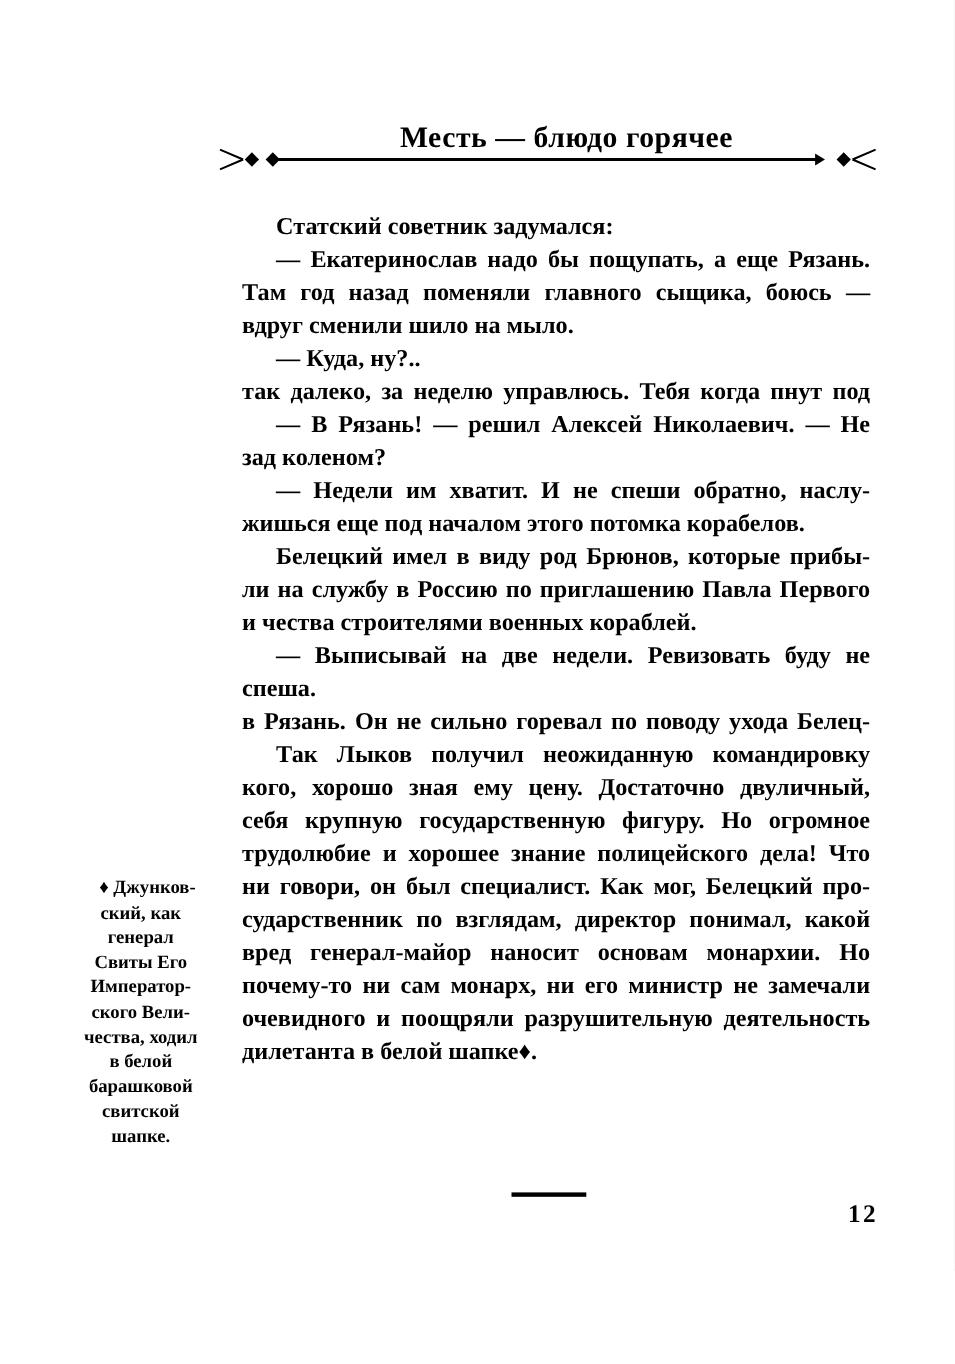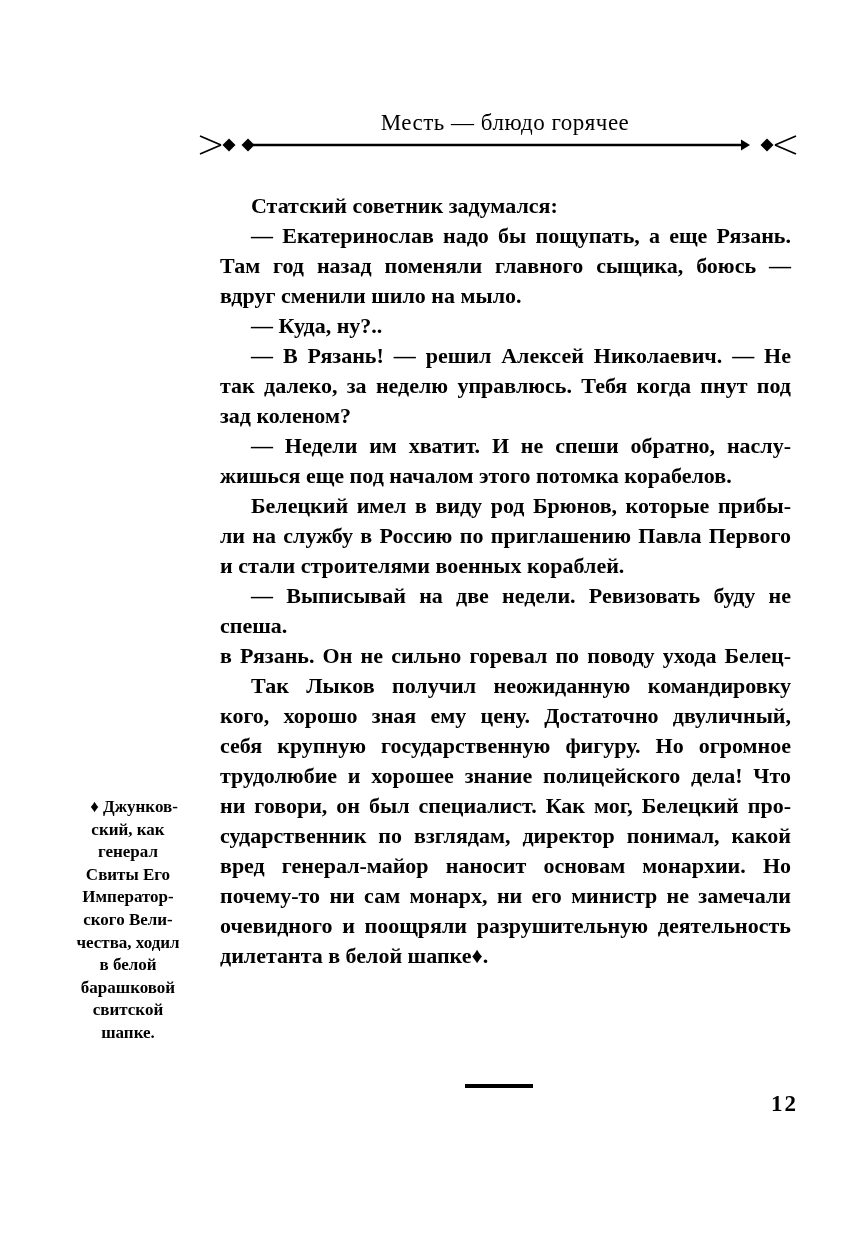--- a/index.html
+++ b/index.html
@@ -14,26 +14,26 @@
     margin: 0 auto;
     background: #ffffff;
     color: #000000;
     font-family: "Liberation Serif", "DejaVu Serif", serif;
     overflow: hidden;
   }
 
   
   .running-head {
     position: absolute;
-    left: 210px;
+    left: 220px;
     top: 110px;
     width: 590px;
     text-align: center;
-    font-size: 23px;
-    font-weight: normal;
+    font-size: 27px;
+    font-weight: bold;
     letter-spacing: 0.5px;
     white-space: nowrap;
   }
   .divider {
     position: absolute;
     left: 198px;
     top: 133px;
     width: 600px;
     height: 24px;
   }
@@ -134,32 +134,32 @@
       </div>
       <div class="paragraph">
         <div class="bline first">— Екатеринослав надо бы пощупать, а еще Рязань.</div>
         <div class="bline">Там год назад поменяли главного сыщика, боюсь —</div>
         <div class="bline last">вдруг сменили шило на мыло.</div>
       </div>
       <div class="paragraph">
         <div class="bline first last">— Куда, ну?..</div>
       </div>
       <div class="paragraph">
+        <div class="bline">так далеко, за неделю управлюсь. Тебя когда пнут под</div>
         <div class="bline first">— В Рязань! — решил Алексей Николаевич. — Не</div>
-        <div class="bline">так далеко, за неделю управлюсь. Тебя когда пнут под</div>
         <div class="bline last">зад коленом?</div>
       </div>
       <div class="paragraph">
         <div class="bline first">— Недели им хватит. И не спеши обратно, наслу-</div>
         <div class="bline last">жишься еще под началом этого потомка корабелов.</div>
       </div>
       <div class="paragraph">
         <div class="bline first">Белецкий имел в виду род Брюнов, которые прибы-</div>
         <div class="bline">ли на службу в Россию по приглашению Павла Первого</div>
-        <div class="bline last">и стали строителями военных кораблей.</div>
+        <div class="bline last">и чества строителями военных кораблей.</div>
       </div>
       <div class="paragraph">
         <div class="bline first">— Выписывай на две недели. Ревизовать буду не</div>
         <div class="bline last">спеша.</div>
       </div>
       <div class="paragraph">
         <div class="bline">в Рязань. Он не сильно горевал по поводу ухода Белец-</div>
         <div class="bline first">Так Лыков получил неожиданную командировку</div>
         <div class="bline">кого, хорошо зная ему цену. Достаточно двуличный,</div>
         <div class="bline">себя крупную государственную фигуру. Но огромное</div>

